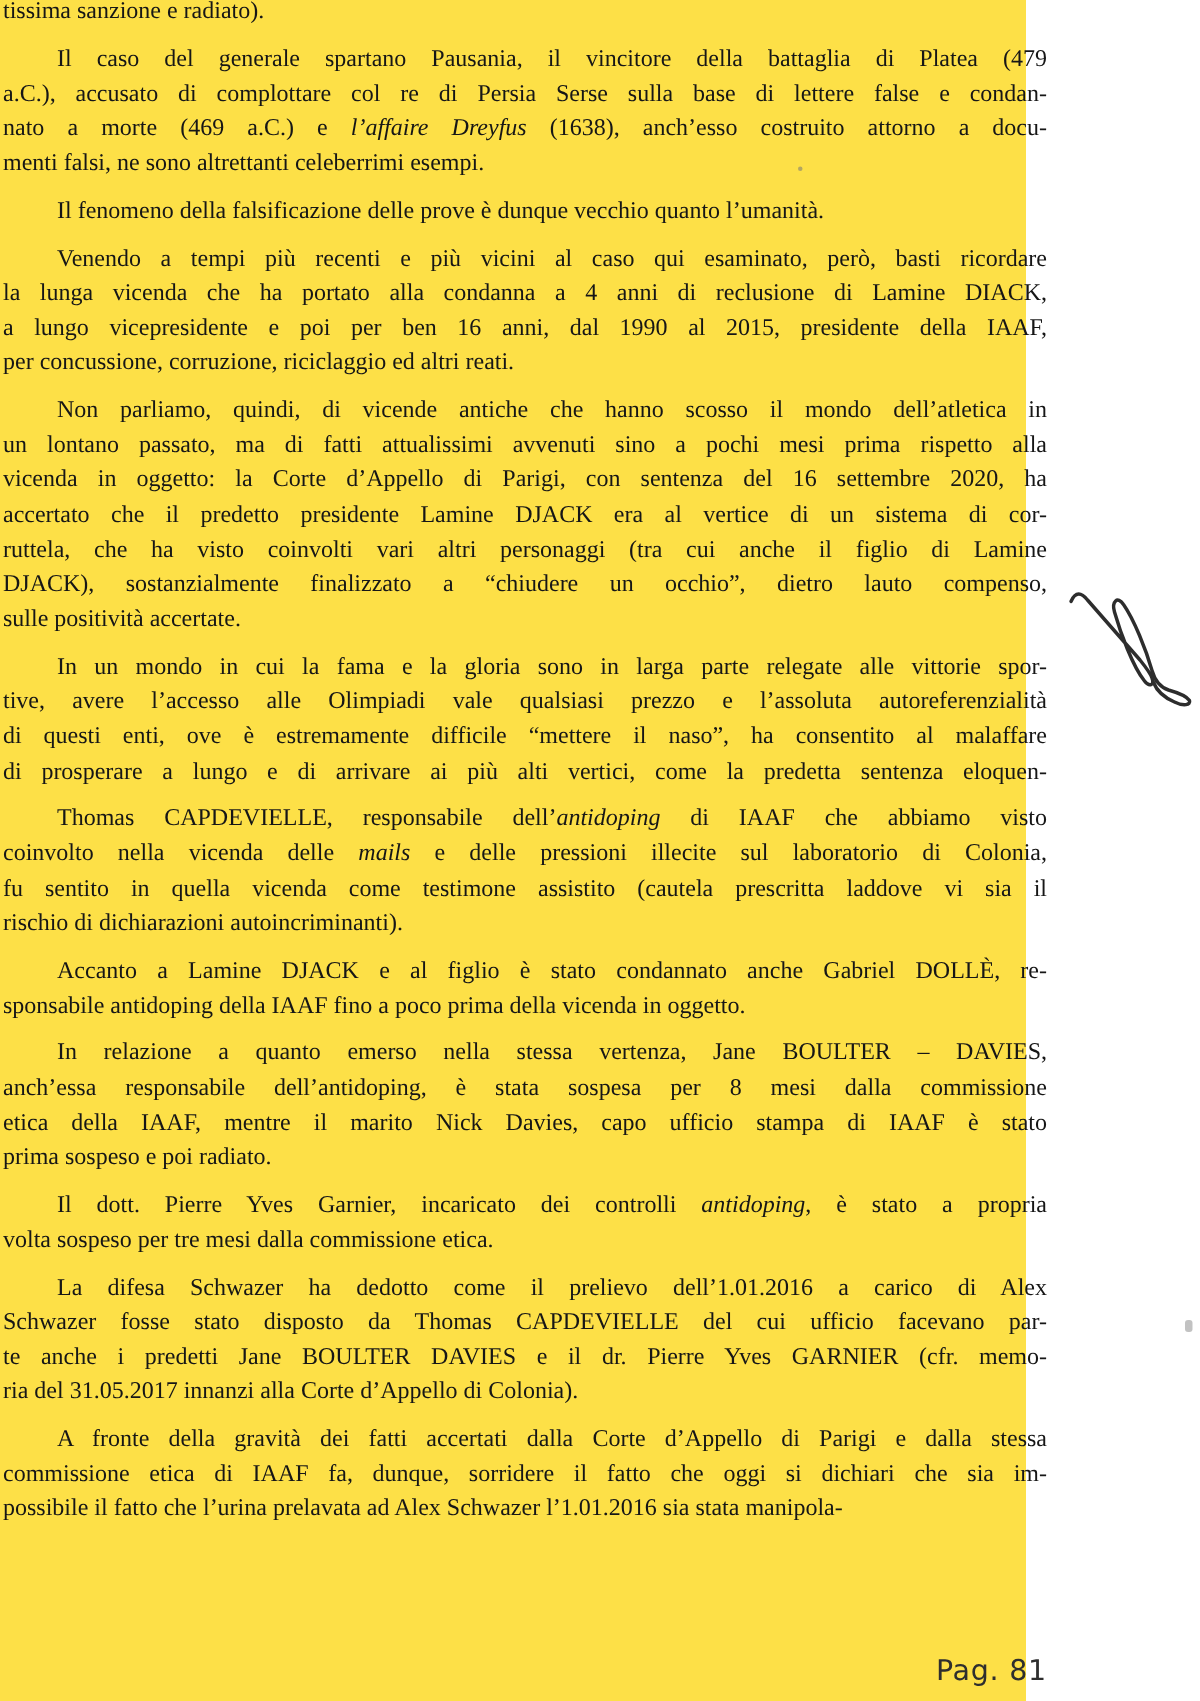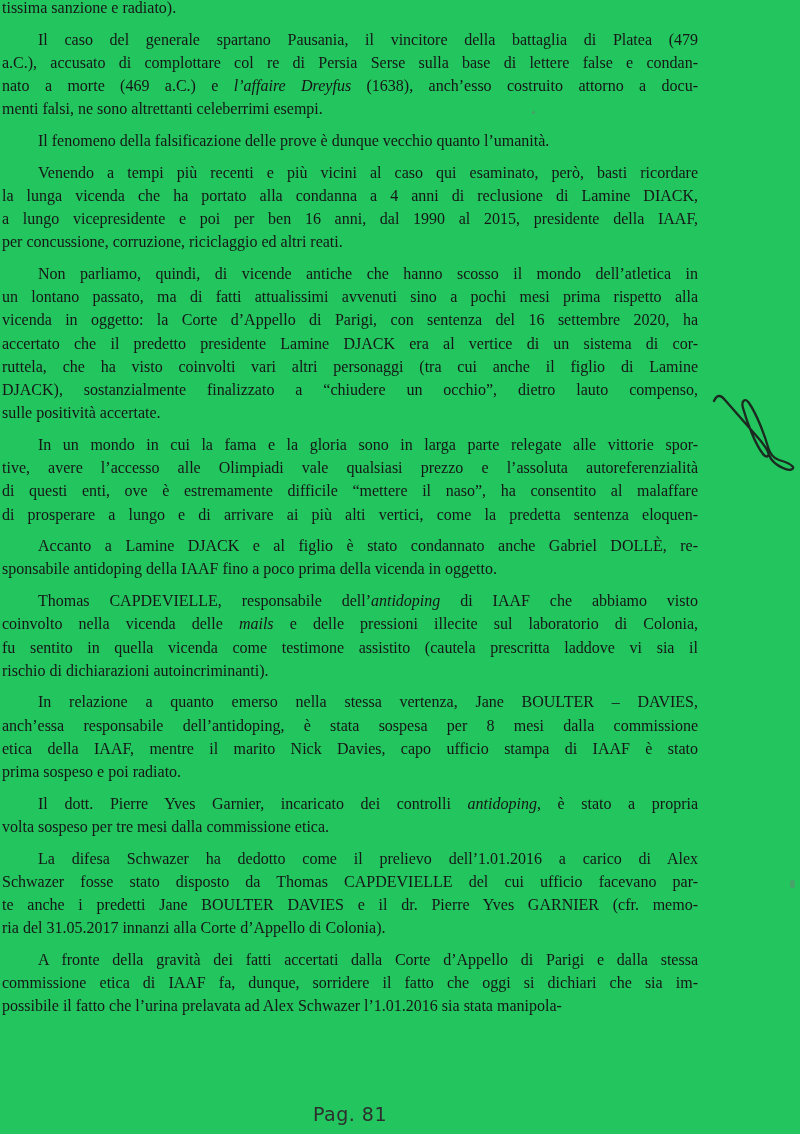--- a/index.html
+++ b/index.html
@@ -5,22 +5,22 @@
 <style>
   html, body { margin: 0; padding: 0; }
   body {
     width: 800px; height: 1134px;
     background: #ffffff;
     font-family: "Liberation Serif", "DejaVu Serif", serif;
     overflow: hidden;
   }
   .page {
     position: relative;
-    width: 800px; height: 1134px;
-    background: #22c55e;
+    width: 684px; height: 1134px;
+    background: #fde047;
     color: #141414;
   }
   .doc-body {
     position: absolute;
     left: 2px; top: -4px; width: 696px;
   }
   .para { margin: 0 0 8.5px 0; }
   .line {
     font-size: 16px;
     line-height: 23.2px;
@@ -28,21 +28,21 @@
     text-align-last: justify;
     color: #161616;
     white-space: normal;
   }
   .line.last { text-align-last: left; }
   .line.first.indent { text-indent: 36px; }
   .line em { }
   .footer {
     position: absolute;
     left: 2px; top: 1103px; width: 696px;
-    text-align: center;
+    text-align: right;
     font-family: "DejaVu Sans", "Liberation Sans", sans-serif;
     font-size: 19px;
     letter-spacing: 0.5px;
     color: #2e2e2e;
   }
   .signature-mark {
     position: absolute;
     left: 700px; top: 378px;
     width: 100px; height: 100px;
   }
@@ -87,28 +87,28 @@
         <div class="line"><span>DJACK), sostanzialmente finalizzato a “chiudere un occhio”, dietro lauto compenso,</span></div>
         <div class="line last"><span>sulle positività accertate.</span></div>
       </div>
       <div class="para">
         <div class="line first indent"><span>In un mondo in cui la fama e la gloria sono in larga parte relegate alle vittorie spor-</span></div>
         <div class="line"><span>tive, avere l’accesso alle Olimpiadi vale qualsiasi prezzo e l’assoluta autoreferenzialità</span></div>
         <div class="line"><span>di questi enti, ove è estremamente difficile “mettere il naso”, ha consentito al malaffare</span></div>
         <div class="line"><span>di prosperare a lungo e di arrivare ai più alti vertici, come la predetta sentenza eloquen-</span></div>
       </div>
       <div class="para">
-        <div class="line first indent"><span>Accanto a Lamine DJACK e al figlio è stato condannato anche Gabriel DOLLÈ, re-</span></div>
-        <div class="line last"><span>sponsabile antidoping della IAAF fino a poco prima della vicenda in oggetto.</span></div>
-      </div>
-      <div class="para">
         <div class="line first indent"><span>Thomas CAPDEVIELLE, responsabile dell’</span><em>antidoping</em><span> di IAAF che abbiamo visto</span></div>
         <div class="line"><span>coinvolto nella vicenda delle </span><em>mails</em><span> e delle pressioni illecite sul laboratorio di Colonia,</span></div>
         <div class="line"><span>fu sentito in quella vicenda come testimone assistito (cautela prescritta laddove vi sia il</span></div>
         <div class="line last"><span>rischio di dichiarazioni autoincriminanti).</span></div>
+      </div>
+      <div class="para">
+        <div class="line first indent"><span>Accanto a Lamine DJACK e al figlio è stato condannato anche Gabriel DOLLÈ, re-</span></div>
+        <div class="line last"><span>sponsabile antidoping della IAAF fino a poco prima della vicenda in oggetto.</span></div>
       </div>
       <div class="para">
         <div class="line first indent"><span>In relazione a quanto emerso nella stessa vertenza, Jane BOULTER – DAVIES,</span></div>
         <div class="line"><span>anch’essa responsabile dell’antidoping, è stata sospesa per 8 mesi dalla commissione</span></div>
         <div class="line"><span>etica della IAAF, mentre il marito Nick Davies, capo ufficio stampa di IAAF è stato</span></div>
         <div class="line last"><span>prima sospeso e poi radiato.</span></div>
       </div>
       <div class="para">
         <div class="line first indent"><span>Il dott. Pierre Yves Garnier, incaricato dei controlli </span><em>antidoping</em><span>, è stato a propria</span></div>
         <div class="line last"><span>volta sospeso per tre mesi dalla commissione etica.</span></div>

